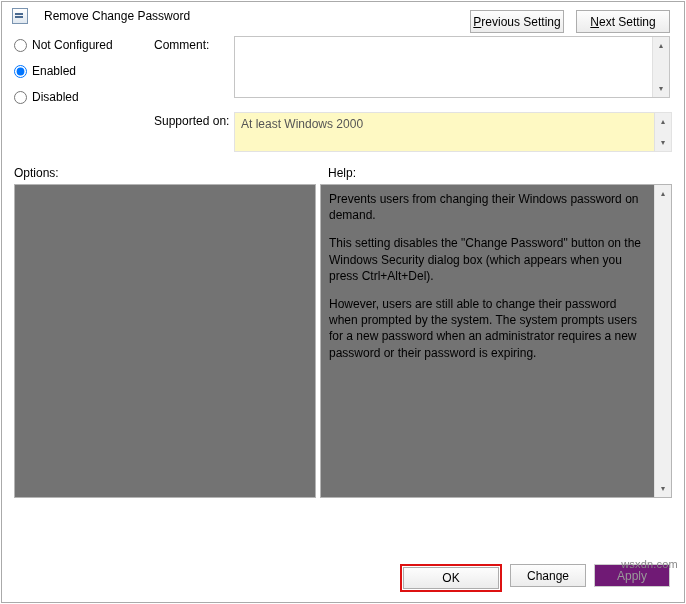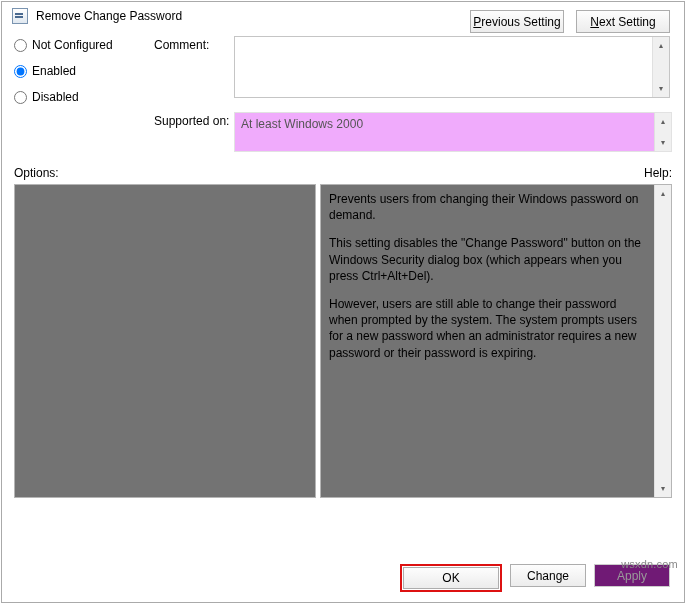--- a/index.html
+++ b/index.html
@@ -24,21 +24,21 @@
   }
   .header {
     display: flex;
     align-items: flex-start;
     padding: 6px 10px 4px 10px;
     gap: 8px;
   }
   .title-area {
     display: flex;
     align-items: center;
-    gap: 8px;
+    gap: 16px;
     flex: 0 0 auto;
   }
   .icon-box {
     width: 16px; height: 16px;
     background: linear-gradient(#fff,#e0e8f0);
     border: 1px solid #7a94b0;
     position: relative;
   }
   .icon-box::before {
     content:"";
@@ -130,38 +130,38 @@
     line-height:1;
   }
   .supported-row {
     display:grid;
     grid-template-columns: 140px 80px 1fr;
     padding: 8px 12px 0 12px;
     align-items:start;
   }
   .supported-box {
     border:1px solid #e2e2e2;
-    background:#f0abfc;
+    background:#fef9c3;
     height:40px;
     grid-column:3;
     display:flex;
   }
   .supported-box .content {
     flex:1;
     padding:4px 6px;
     color:#555;
   }
 
   .labels-row {
     display:flex;
     padding: 14px 12px 4px 12px;
     gap: 8px;
   }
   .labels-row .left { width: 306px; }
-  .labels-row .right { flex:1;text-align:right; }
+  .labels-row .right { flex:1; }
 
   .panes {
     display:flex;
     gap: 4px;
     padding: 0 12px;
     flex: 1 1 auto;
     min-height: 0;
   }
   .pane {
     border:1px solid #b5b5b5;

